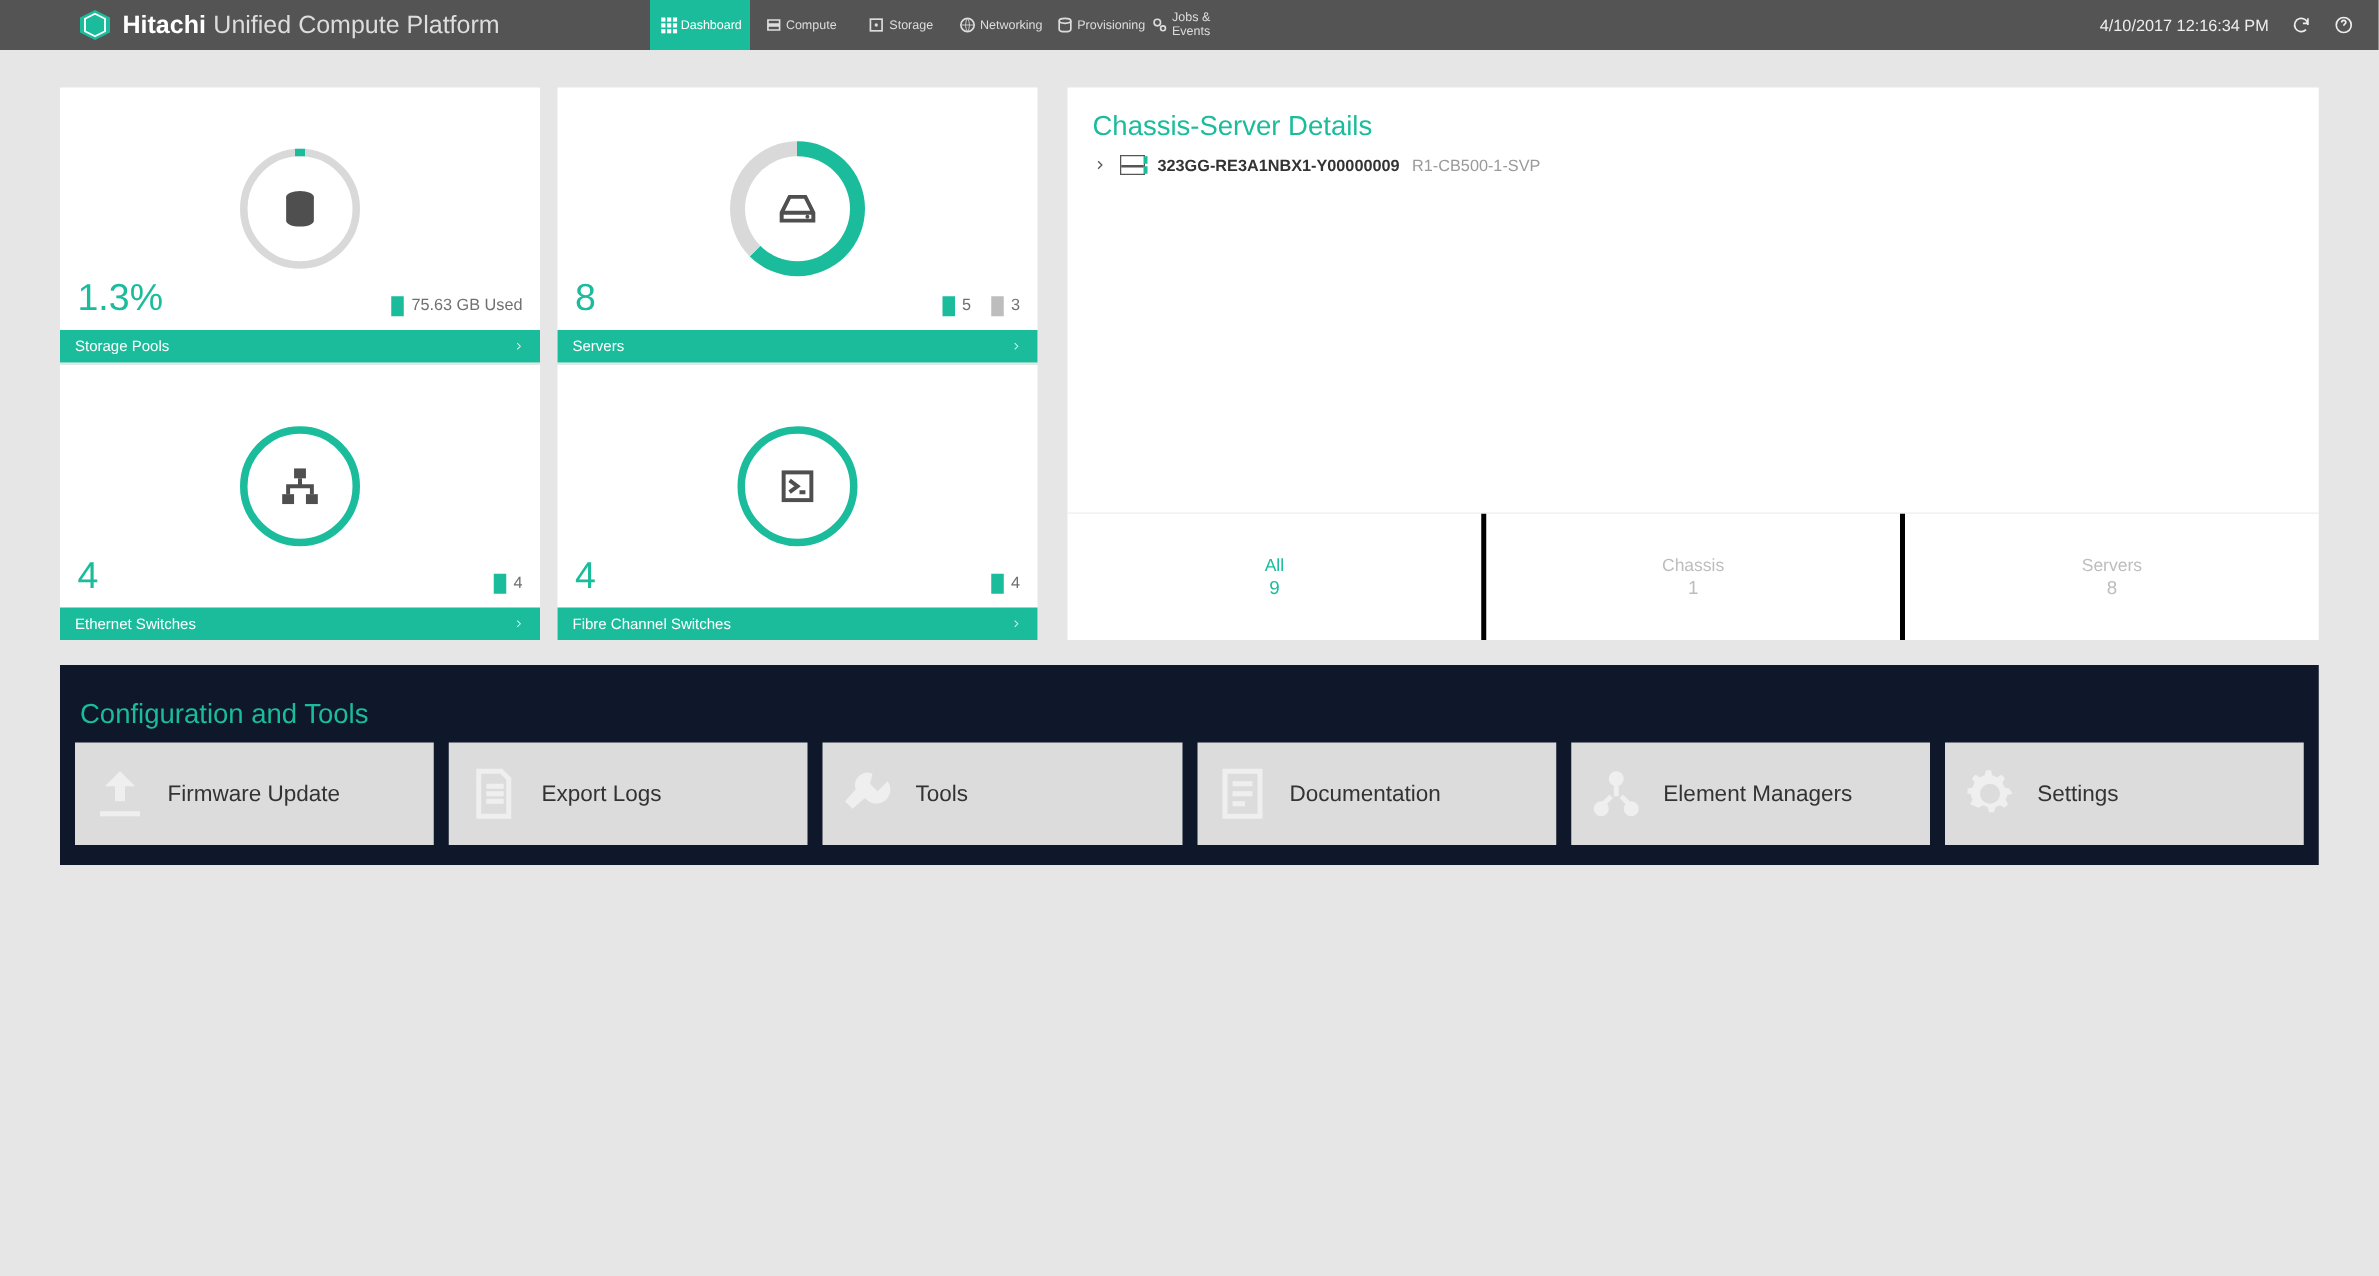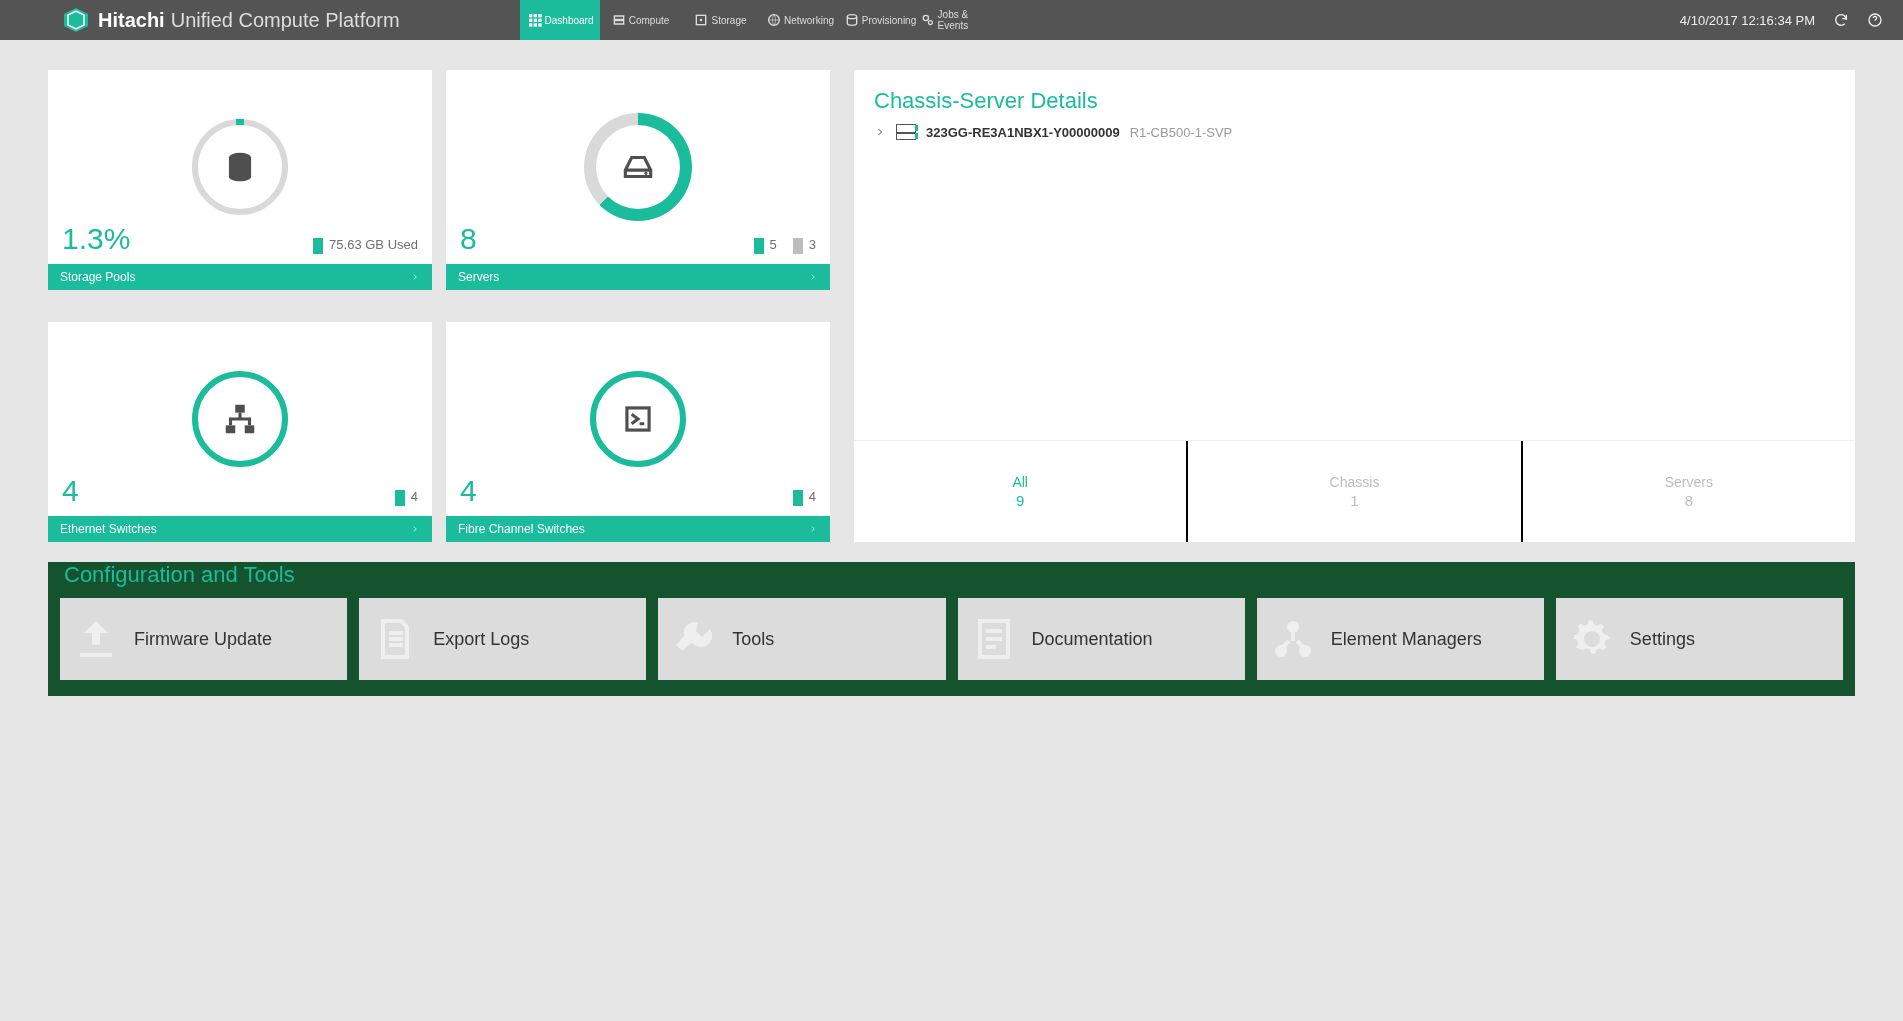--- a/index.html
+++ b/index.html
@@ -23,21 +23,21 @@
   .nav-item{width:80px;display:flex;flex-direction:row;align-items:center;justify-content:center;gap:2px;font-size:10px;color:#ddd;cursor:pointer}
   .nav-item svg{width:16px;height:16px;fill:#ddd}
   .nav-item.active{background:var(--teal);color:#fff}
   .nav-item.active svg{fill:#fff}
   .hdr-right{margin-left:auto;display:flex;align-items:center;gap:18px;padding-right:20px;font-size:13px;color:#eee}
   .hdr-ic{width:16px;height:16px;stroke:#eee;fill:none;stroke-width:2;cursor:pointer}
 
   
   .page{padding:30px 48px;display:flex;flex-direction:column;gap:20px}
   .top-row{display:flex;gap:24px}
-  .card-grid{display:grid;grid-template-columns:repeat(2,384px);grid-auto-rows:220px;gap:32px 14px}
+  .card-grid{display:grid;grid-template-columns:repeat(2,384px);grid-auto-rows:220px;gap:2px 14px}
   .card{background:#fff;display:flex;flex-direction:column;position:relative}
   .card-body{flex:1;display:flex;flex-direction:column;align-items:center;justify-content:center;position:relative}
   .ring{width:96px;height:96px;border-radius:50%;border:6px solid #d9d9d9;display:flex;align-items:center;justify-content:center;position:relative}
   .ring.teal{border-color:var(--teal)}
   .ring svg{width:38px;height:38px;fill:#4f4f4f}
   .stats-row{position:absolute;left:14px;right:14px;bottom:8px;display:flex;align-items:baseline;justify-content:space-between}
   .big{font-size:30px;color:var(--teal);font-weight:300}
   .legend{display:flex;gap:16px;align-items:center;font-size:13px;color:#707070}
   .sq{width:10px;height:16px;display:inline-block;margin-right:6px;vertical-align:middle}
   .sq.t{background:var(--teal)}
@@ -56,27 +56,27 @@
   .cp-head{font-size:22px;color:var(--teal);font-weight:300;padding:18px 20px 6px}
   .cp-row{display:flex;align-items:center;gap:10px;padding:4px 20px;font-size:13px}
   .cp-row .chev{width:12px;height:12px;stroke:#555;fill:none;stroke-width:2;cursor:pointer}
   .cp-row b{color:#333;font-weight:700}
   .cp-row .sub{color:#9a9a9a}
   .chassis-ic{width:20px;height:16px;border:1.5px solid #555;position:relative;display:inline-block}
   .chassis-ic::before{content:"";position:absolute;left:0;right:0;top:50%;height:1.5px;background:#555}
   .chassis-ic .led{position:absolute;right:-3px;top:0;width:3px;height:6px;background:var(--teal)}
   .chassis-ic .led2{top:auto;bottom:0}
   .cp-tabs{margin-top:auto;display:flex;height:102px;border-top:1px solid #eee}
-  .cp-tab{flex:1;display:flex;flex-direction:column;align-items:center;justify-content:center;gap:2px;font-size:14px;border-left:2px solid #000000;cursor:pointer;color:#bdbdbd}
+  .cp-tab{flex:1;display:flex;flex-direction:column;align-items:center;justify-content:center;gap:2px;font-size:14px;border-left:4px solid #000000;cursor:pointer;color:#bdbdbd}
   .cp-tab:first-child{border-left:none}
   .cp-tab.active{color:var(--teal)}
   .cp-tab .cnt{font-size:15px}
 
   
-  .tools-panel{background:#14532d;padding:0 12px 16px}
+  .tools-panel{background:#0f172a;padding:26px 12px 16px}
   .tp-head{font-size:22px;color:var(--teal);font-weight:300;padding:0 4px 10px}
   .tool-row{display:flex;gap:12px}
   .tool{flex:1;height:82px;background:#dcdcdc;display:flex;align-items:center;gap:14px;padding:0 12px;cursor:pointer}
   .tool-ic{width:48px;height:48px;fill:#efefef;flex:0 0 auto}
   .tool span{font-size:18px;color:#333}
 </style>
 </head>
 <body>
 
 <div class="header">

